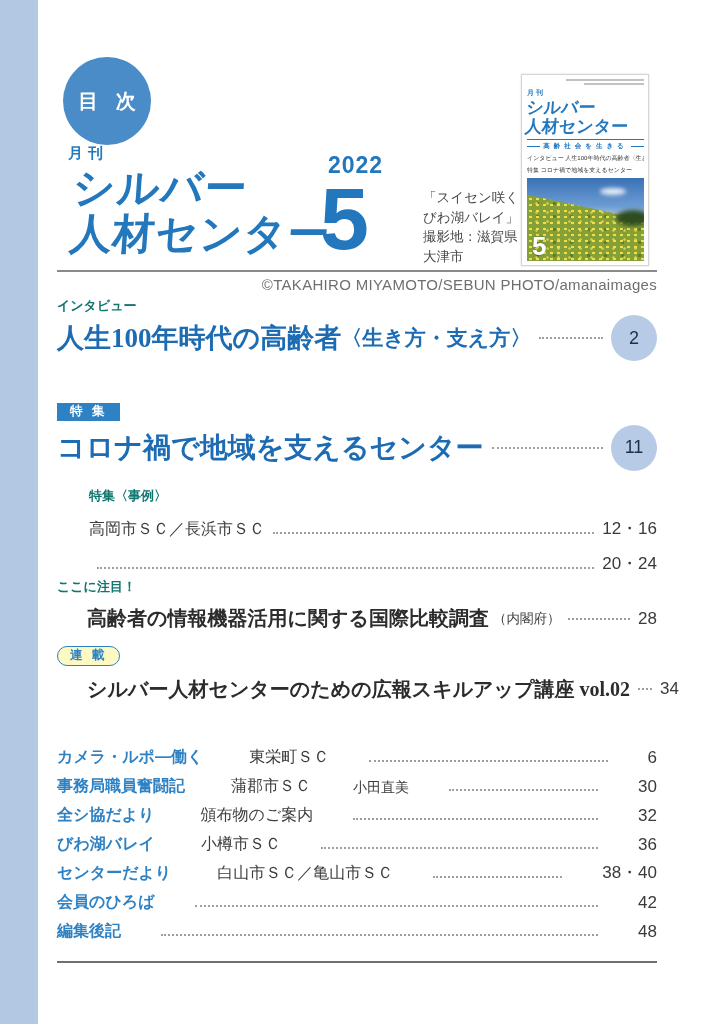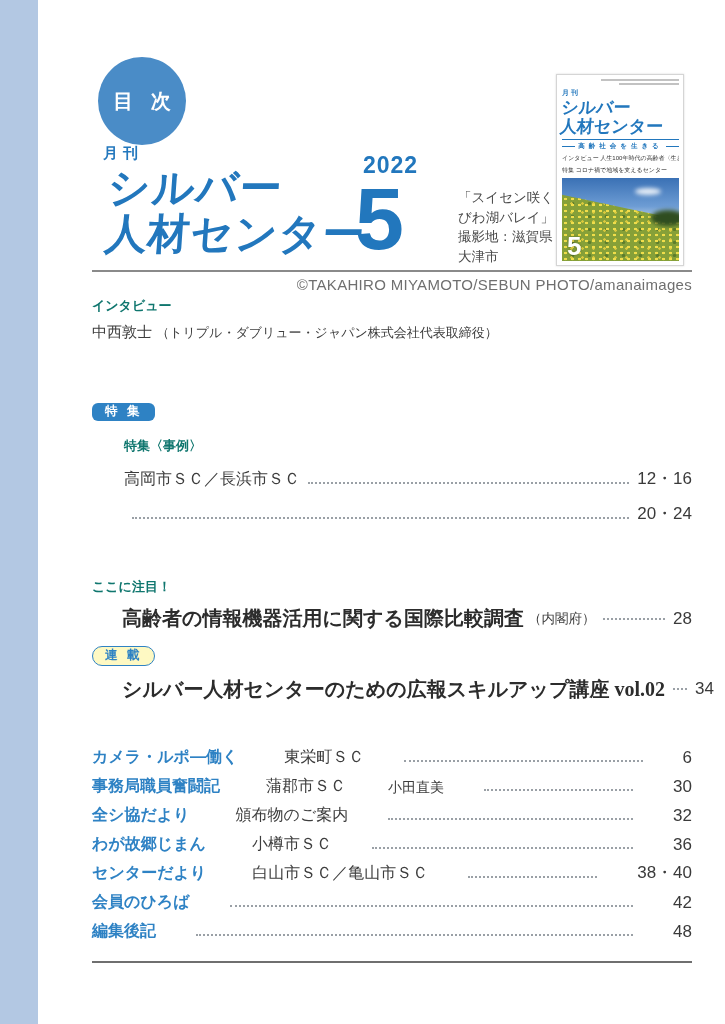--- a/index.html
+++ b/index.html
@@ -6,21 +6,21 @@
   html,body { background:#e8e8e8; }
   body { font-family:"Liberation Sans","DejaVu Sans",sans-serif; }
   .page {
     position:relative; width:725px; height:1024px; background:#ffffff;
     margin:0 auto; overflow:hidden;
   }
   .leftbar {
     position:absolute; left:0; top:0; width:38px; height:1024px;
     background:#b3c8e3;
   }
-  .content { position:absolute; left:57px; top:0; width:600px; height:1024px;margin-left:35px; }
+  .content { position:absolute; left:57px; top:0; width:600px; height:1024px; }
 
   
   .toc-circle {
     position:absolute; left:6px; top:57px; width:88px; height:88px;
     border-radius:50%; background:#4a8cc7; color:#fff;
     display:flex; align-items:center; justify-content:center;
     font-size:20px; font-weight:bold; letter-spacing:6px; padding-left:6px;
   }
   .masthead { position:absolute; left:11px; top:144px; color:#2277bd; }
   .masthead .kan { font-size:15px; font-weight:bold; letter-spacing:5px; margin-bottom:2px; }
@@ -92,21 +92,21 @@
     width:46px; height:46px; border-radius:50%; background:#b8cbe6; color:#1d2d4f;
     display:flex; align-items:center; justify-content:center; font-size:18px; flex:0 0 46px;
   }
   .hrow { display:flex; align-items:center; }
   .hrow .leader { margin-bottom:0; align-self:center; }
   .serif-blue { font-family:"Liberation Serif","DejaVu Serif",serif; font-weight:bold; color:#1d6cb3; }
   .serif-dark { font-family:"Liberation Serif","DejaVu Serif",serif; font-weight:bold; color:#2c2c2c; }
   .byline { color:#3d3d3d; font-size:15px; margin-top:8px; }
   .byline .role { font-size:13px; }
   .badge-solid {
-    display:inline-block; background:#2e82c4; color:#fff; border-radius:6px;
+    display:inline-block; background:#2e82c4; color:#fff; border-radius:0;
     padding:2px 13px 3px; font-size:12.5px; font-weight:bold; letter-spacing:3px; line-height:1;
   }
   .badge-outline {
     display:inline-block; border:1.5px solid #2e82c4; color:#2e82c4; border-radius:10px;
     padding:2px 12px 3px; font-size:12.5px; font-weight:bold; letter-spacing:3px; line-height:1; background:#fef9c3;
   }
   
   .sec { position:absolute; left:0; width:600px; }
   .sec-interview { top:297px; }
   .sec-interview .title-main { font-size:27px; white-space:nowrap; }
@@ -181,28 +181,35 @@
         <div class="treeline"></div>
         <div class="cnum">5</div>
       </div>
     </div>
 
     <div class="divider"></div>
     <div class="credit">©TAKAHIRO MIYAMOTO/SEBUN PHOTO/amanaimages</div>
 
     <div class="sec sec-interview">
       <div class="label-blue">インタビュー</div>
-      <div class="byline">
-        <span>中西敦士</span>
-        <span class="role">（トリプル・ダブリュー・ジャパン株式会社代表取締役）</span>
+      <div class="hrow">
+        <span class="serif-blue title-main">人生100年時代の高齢者</span>
+        <span class="serif-blue title-sub">〈生き方・支え方〉</span>
+        <span class="leader"></span>
+        <span class="pg-circle">2</span>
       </div>
     </div>
 
     <div class="sec sec-feature">
       <span class="badge-solid">特 集</span>
+      <div class="hrow">
+        <span class="serif-blue title-main">コロナ禍で地域を支えるセンター</span>
+        <span class="leader"></span>
+        <span class="pg-circle">11</span>
+      </div>
       <div class="sub-block">
         <div class="label-blue">特集〈事例〉</div>
         <div class="entry-row">
           <span class="txt">高岡市ＳＣ／長浜市ＳＣ</span>
           <span class="leader"></span>
           <span class="pnum">12・16</span>
         </div>
         <div class="entry-row">
           <span class="leader"></span>
           <span class="pnum">20・24</span>
@@ -243,21 +250,21 @@
         <span class="leader"></span>
         <span class="pnum">30</span>
       </div>
       <div class="reg-row">
         <span class="lbl">全シ協だより</span>
         <span class="txt">頒布物のご案内</span>
         <span class="leader"></span>
         <span class="pnum">32</span>
       </div>
       <div class="reg-row">
-        <span class="lbl">わが故郷じまん</span>
+        <span class="lbl">びわ湖バレイ</span>
         <span class="txt">小樽市ＳＣ</span>
         <span class="leader"></span>
         <span class="pnum">36</span>
       </div>
       <div class="reg-row">
         <span class="lbl">センターだより</span>
         <span class="txt">白山市ＳＣ／亀山市ＳＣ</span>
         <span class="leader"></span>
         <span class="pnum">38・40</span>
       </div>

